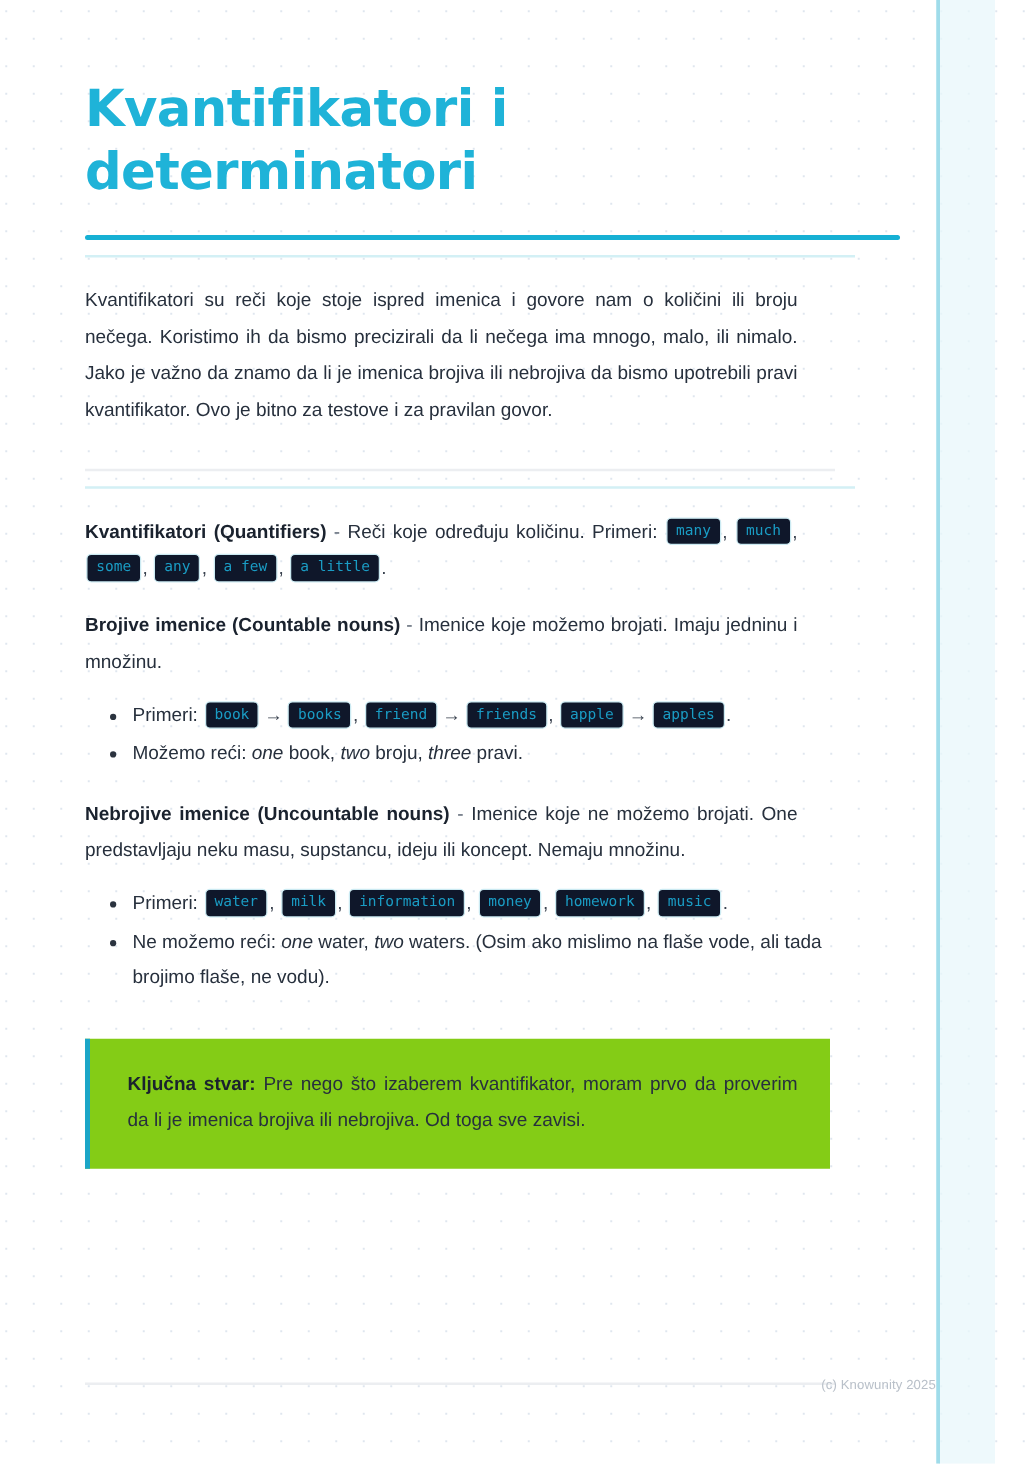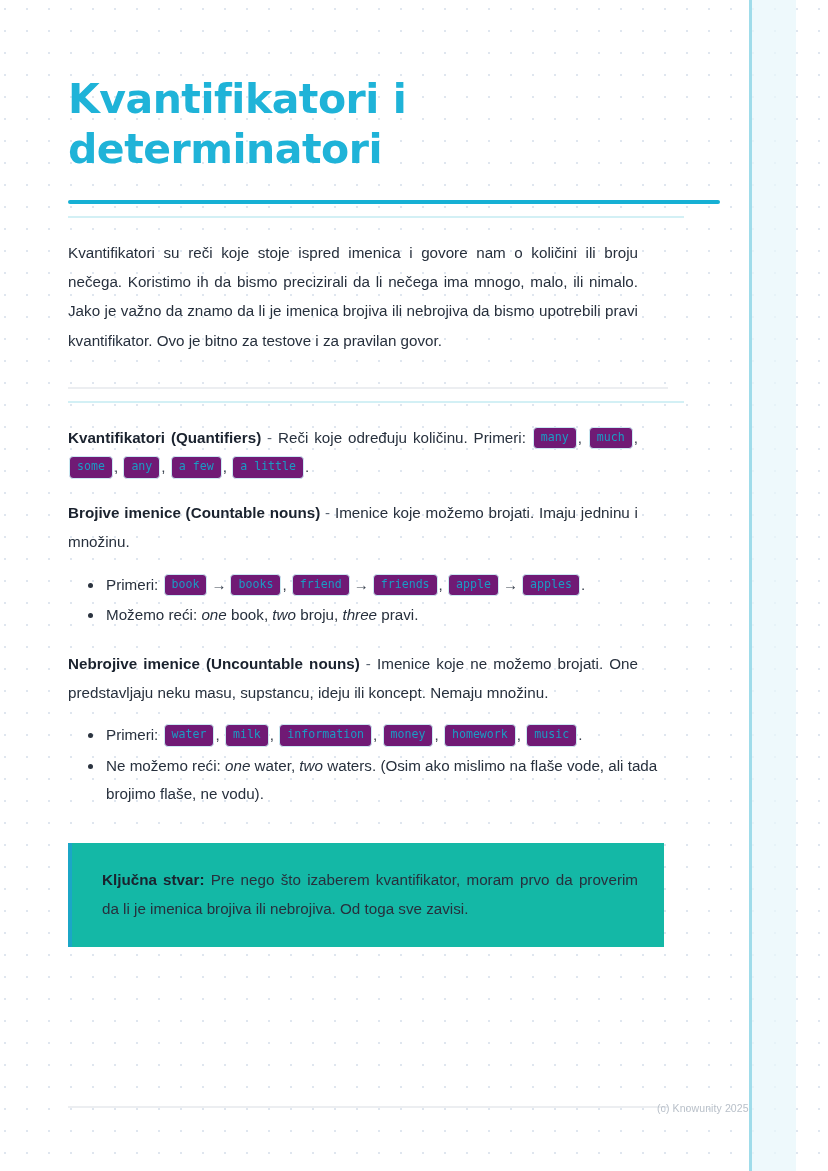--- a/index.html
+++ b/index.html
@@ -42,21 +42,21 @@
     left: 749px;
     width: 3px;
     height: 1171px;
     background: #9fdcea;
   }
 
   
   .content {
     position: absolute;
     left: 68px;
-    top: 12px;
+    top: 0;
     width: 654px;
   }
 
   
   .doc-title {
     margin: 0;
     padding-top: 62px;
     font-size: 41px;
     line-height: 1.22;
     font-weight: 700;
@@ -105,21 +105,21 @@
   .dash { color: #5d6775; }
   em { font-style: italic; }
 
   
   code.chip {
     display: inline-block;
     font-family: "DejaVu Sans Mono", monospace;
     font-size: 11.6px;
     line-height: 1;
     color: #1a9cc4;
-    background: #701a75;
+    background: #0f172a;
     border: 1px solid #cbeaf2;
     border-radius: 4px;
     padding: 4px 7px 5px 7px;
     vertical-align: 2px;
     margin: 0 1px;
   }
   .arrow {
     color: #3a424f;
     font-size: 15px;
     padding: 0 3px;
@@ -157,21 +157,21 @@
     margin-top: 32px;
     height: 2px;
     width: 600px;
     background: #eceef1;
   }
 
   
   .callout {
     margin-top: 34px;
     width: 536px;
-    background: #14b8a6;
+    background: #84cc16;
     border-left: 4px solid #1ba6c7;
     padding: 22px 26px 24px 30px;
   }
   .callout p {
     margin: 0;
     font-size: 15.2px;
     line-height: 1.92;
     color: #27303d;
     text-align: justify;
   }

